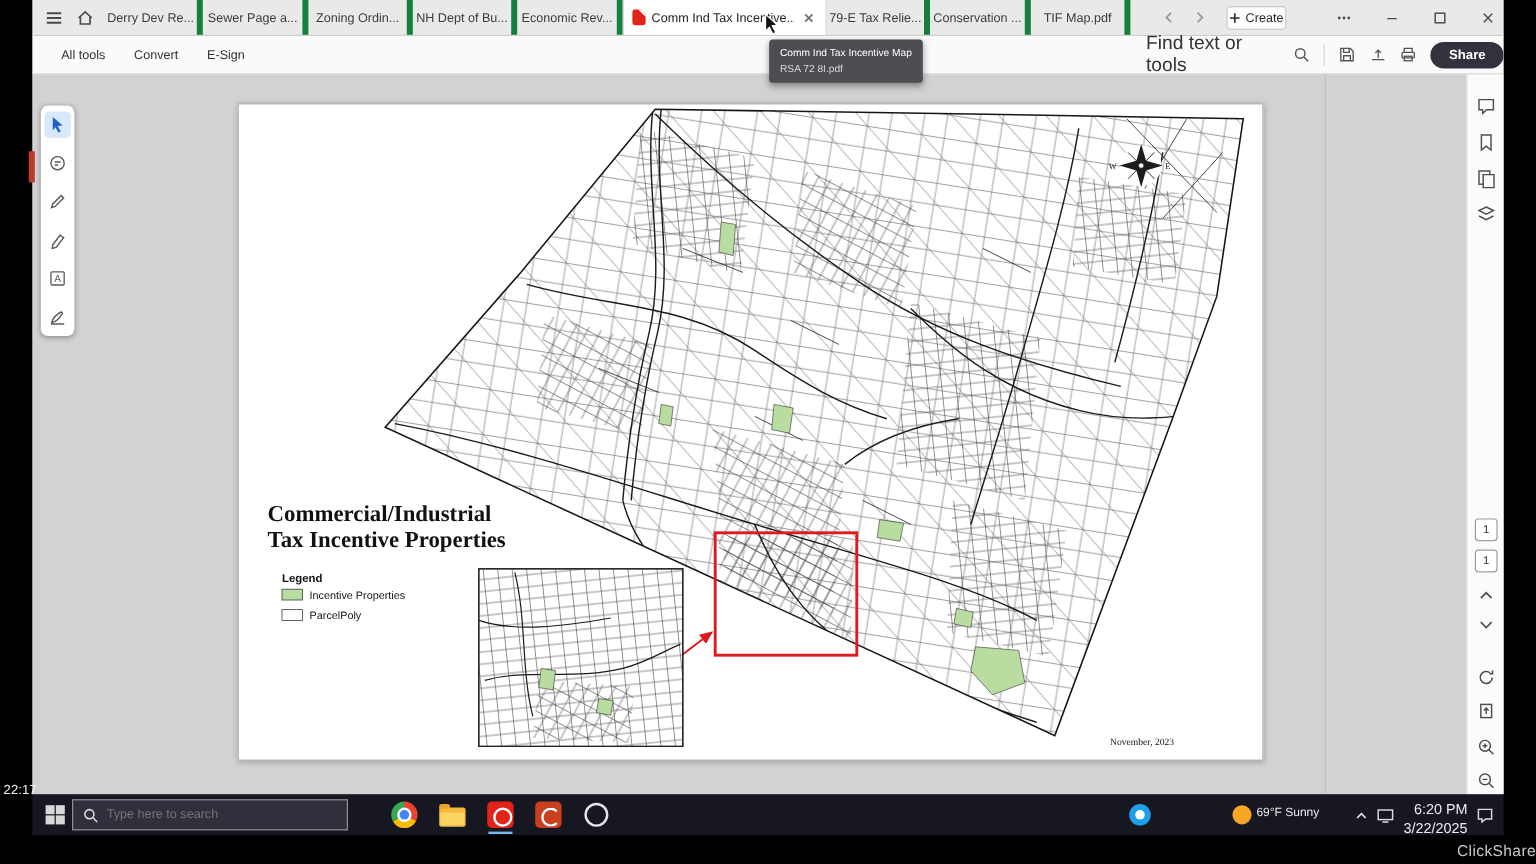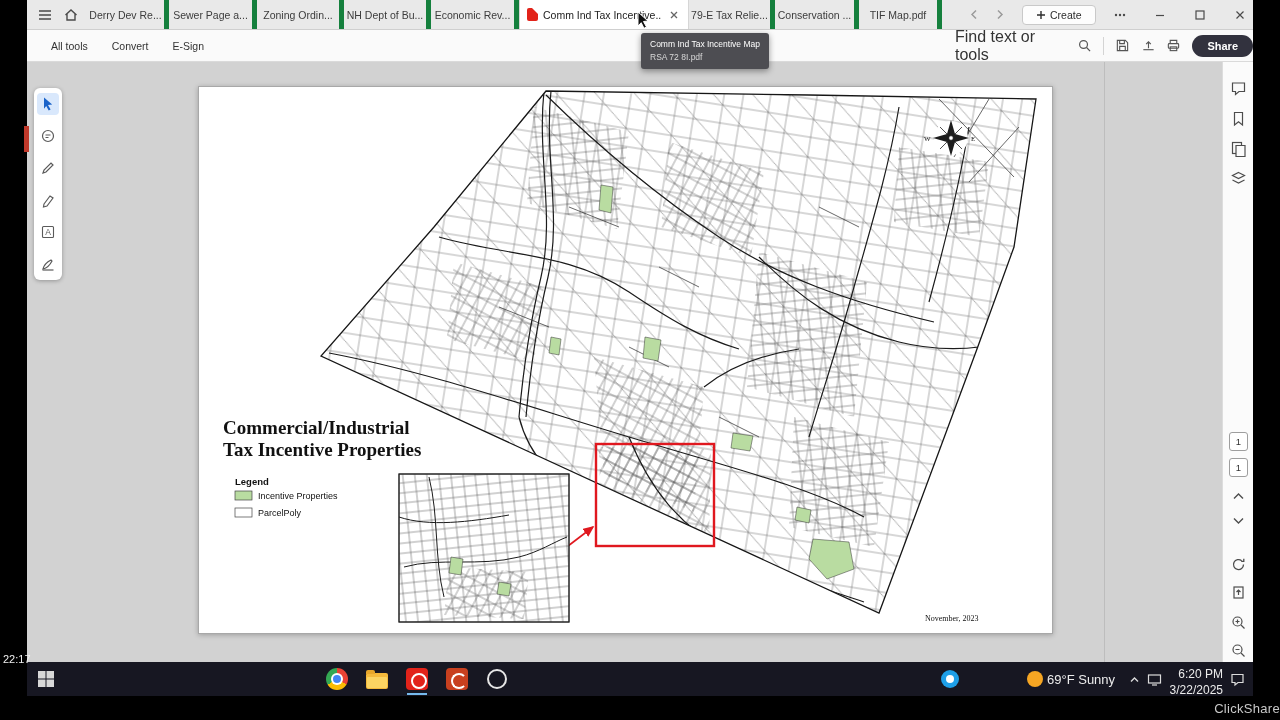--- a/index.html
+++ b/index.html
@@ -12,21 +12,21 @@
 
 .tabbar{position:absolute;left:0;top:0;width:100%;height:30px;background:#e9e9e9;border-bottom:1px solid #cfcfcf}
 .tb-btn{position:absolute;top:7px;width:16px;height:16px;color:#4a4a4a;cursor:pointer}
 .tabs{position:absolute;left:60px;top:0;height:29px;display:flex}
 .tab{display:flex;align-items:center;justify-content:center;gap:5px;height:29px;padding:0 7px;font-size:10.5px;color:#3c3c3c;border-right:5px solid #15803d;white-space:nowrap;overflow:hidden;cursor:pointer}
 .tab.active{background:#fff;border-right:1px solid #d6d6d6;border-left:1px solid #d6d6d6;color:#222;justify-content:flex-start}
 .pdficon{width:11px;height:13px;background:#e2231a;border-radius:2px;position:relative;flex:none}
 .pdficon:after{content:"";position:absolute;right:0;top:0;border:3px solid #fff;border-left-color:transparent;border-bottom-color:transparent}
 .tab-close{width:14px;height:14px;color:#666;flex:none}
 .tb-chev{position:absolute;top:8px;width:13px;height:13px;color:#9a9a9a}
-.create-btn{position:absolute;left:995px;top:5px;height:20px;padding:0 13px;display:flex;align-items:center;gap:4px;background:#fdfdfd;border:1px solid #c9c9c9;border-radius:4px;font-size:10.5px;color:#2c2c2c;cursor:pointer}
+.create-btn{position:absolute;left:995px;top:5px;height:20px;padding:0 1px;display:flex;align-items:center;gap:4px;background:#fdfdfd;border:1px solid #c9c9c9;border-radius:4px;font-size:10.5px;color:#2c2c2c;cursor:pointer}
 .winctl{position:absolute;top:8px;width:14px;height:14px;color:#4a4a4a;cursor:pointer}
 
 
 .toolbar{position:absolute;left:0;top:30px;width:100%;height:32px;background:#fafafa;border-bottom:1px solid #dadada}
 .quickmenu{position:absolute;left:24px;top:0;height:32px;display:flex;align-items:center;gap:24px;font-size:10.5px;color:#333}
 .quickmenu span{cursor:pointer}
 .tb-right{position:absolute;left:928px;top:0;height:32px;display:flex;align-items:center;gap:11px}
 .find-label{font-size:16px;color:#333;cursor:pointer}
 .vdivider{width:1px;height:18px;background:#d4d4d4}
 .tool-ic{width:16px;height:16px;color:#555;cursor:pointer}
@@ -63,21 +63,21 @@
 .folder:after{content:"";position:absolute;left:1px;top:4px;width:20px;height:11px;background:#fcd462;border-radius:1px}
 .acro{width:22px;height:22px;background:#e2231a;border-radius:4px;position:relative}
 .acro:before{content:"";position:absolute;left:5px;top:5px;width:12px;height:12px;border:2.5px solid #fff;border-radius:50%}
 .ppt{width:22px;height:22px;background:#c8401f;border-radius:4px;position:relative}
 .ppt:before{content:"";position:absolute;left:5px;top:5px;width:12px;height:12px;border:2.5px solid #fff;border-radius:50%;border-right-color:transparent}
 .ring{width:20px;height:20px;border:2px solid #e6e6e6;border-radius:50%}
 .active-underline{position:absolute;left:2px;bottom:-4px;width:20px;height:2px;background:#76b9ed}
 .tray-blue{width:18px;height:18px;border-radius:50%;background:#1e9fe8;position:relative}
 .tray-blue:before{content:"";position:absolute;left:5px;top:5px;width:8px;height:8px;border-radius:50%;background:#fff}
 .sun{width:16px;height:16px;border-radius:50%;background:#f6a623}
-.weather-txt{position:absolute;left:1020px;top:10px;font-size:13px;color:#ececec}
+.weather-txt{position:absolute;left:1020px;top:10px;font-size:10px;color:#ececec}
 .clockblk{position:absolute;left:1138px;top:4px;width:58px;text-align:right;color:#ececec;font-size:12px;line-height:1.35}
 .tray-ic{position:absolute;width:15px;height:15px;color:#dcdcdc;cursor:pointer}
 
 
 .side-strip{position:absolute;top:0;width:27px;height:720px;background:#000}
 .bottom-bar{position:absolute;left:0;top:696px;width:1280px;height:24px;background:#000;display:flex;align-items:center;justify-content:flex-end}
 .watermark{color:#c9c9c9;font-size:13px;letter-spacing:.3px}
 .ts-overlay{position:absolute;left:3px;top:653px;color:#f0f0f0;font-size:11px;z-index:50}
 .edge-marker{position:absolute;left:24px;top:126px;width:5px;height:26px;background:#c0392b;z-index:45}
 .cursor{position:absolute;left:637px;top:11px;z-index:60}
@@ -444,20 +444,27 @@
   <div class="taskbar">
     <div class="tb-item" style="left:10px;top:8px;width:18px;height:18px">
       <svg viewBox="0 0 18 18" fill="#d8d8d8">
           <rect x="1" y="1" width="7.5" height="7.5"></rect>
           <rect x="9.5" y="1" width="7.5" height="7.5"></rect>
           <rect x="1" y="9.5" width="7.5" height="7.5"></rect>
           <rect x="9.5" y="9.5" width="7.5" height="7.5"></rect>
         </svg>
     </div>
 
+    <div class="searchbox">
+      <svg width="13" height="13" viewBox="0 0 13 13" fill="none" stroke="#dedede" stroke-width="1.3">
+          <circle cx="5.5" cy="5.5" r="3.8"></circle>
+          <path d="M8.5 8.5L12 12"></path>
+        </svg>
+      <input type="text" placeholder="Type here to search" style="">
+    </div>
 
     <div class="app-ic" style="left:298px">
         <div class="chrome"></div>
       </div>
     <div class="app-ic" style="left:338px">
         <div class="folder"></div>
       </div>
     <div class="app-ic" style="left:378px">
         <div class="acro"></div>
         <div class="active-underline"></div>

